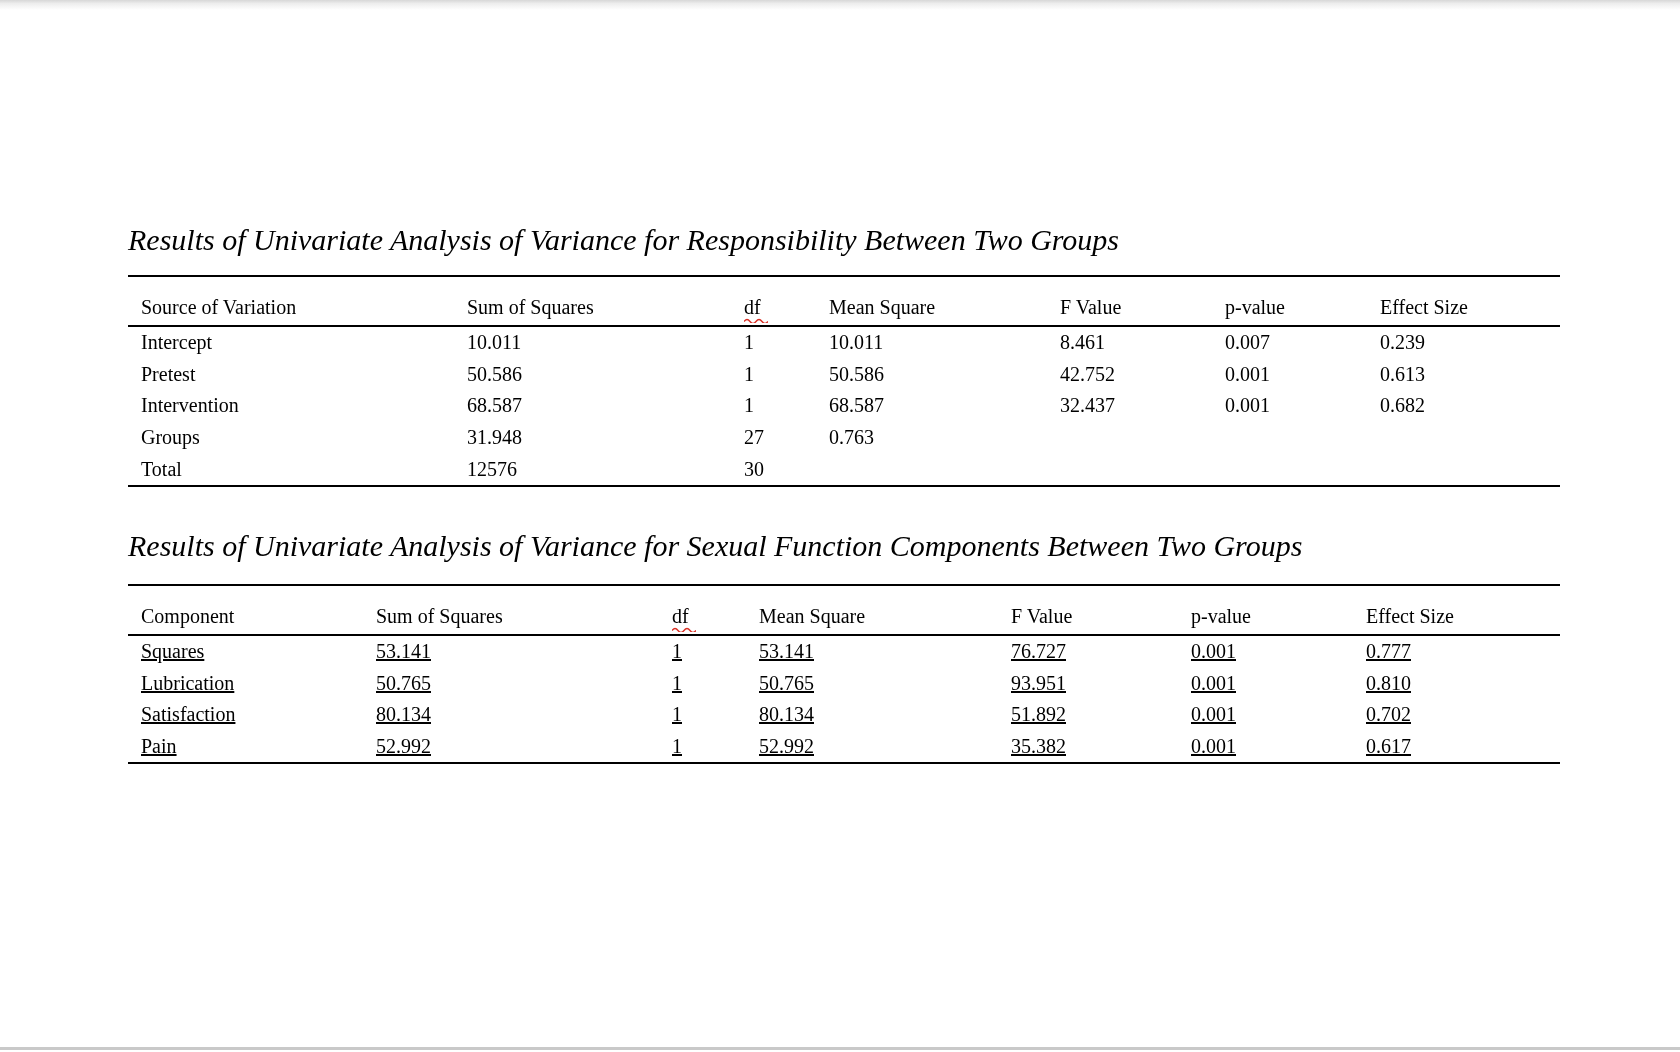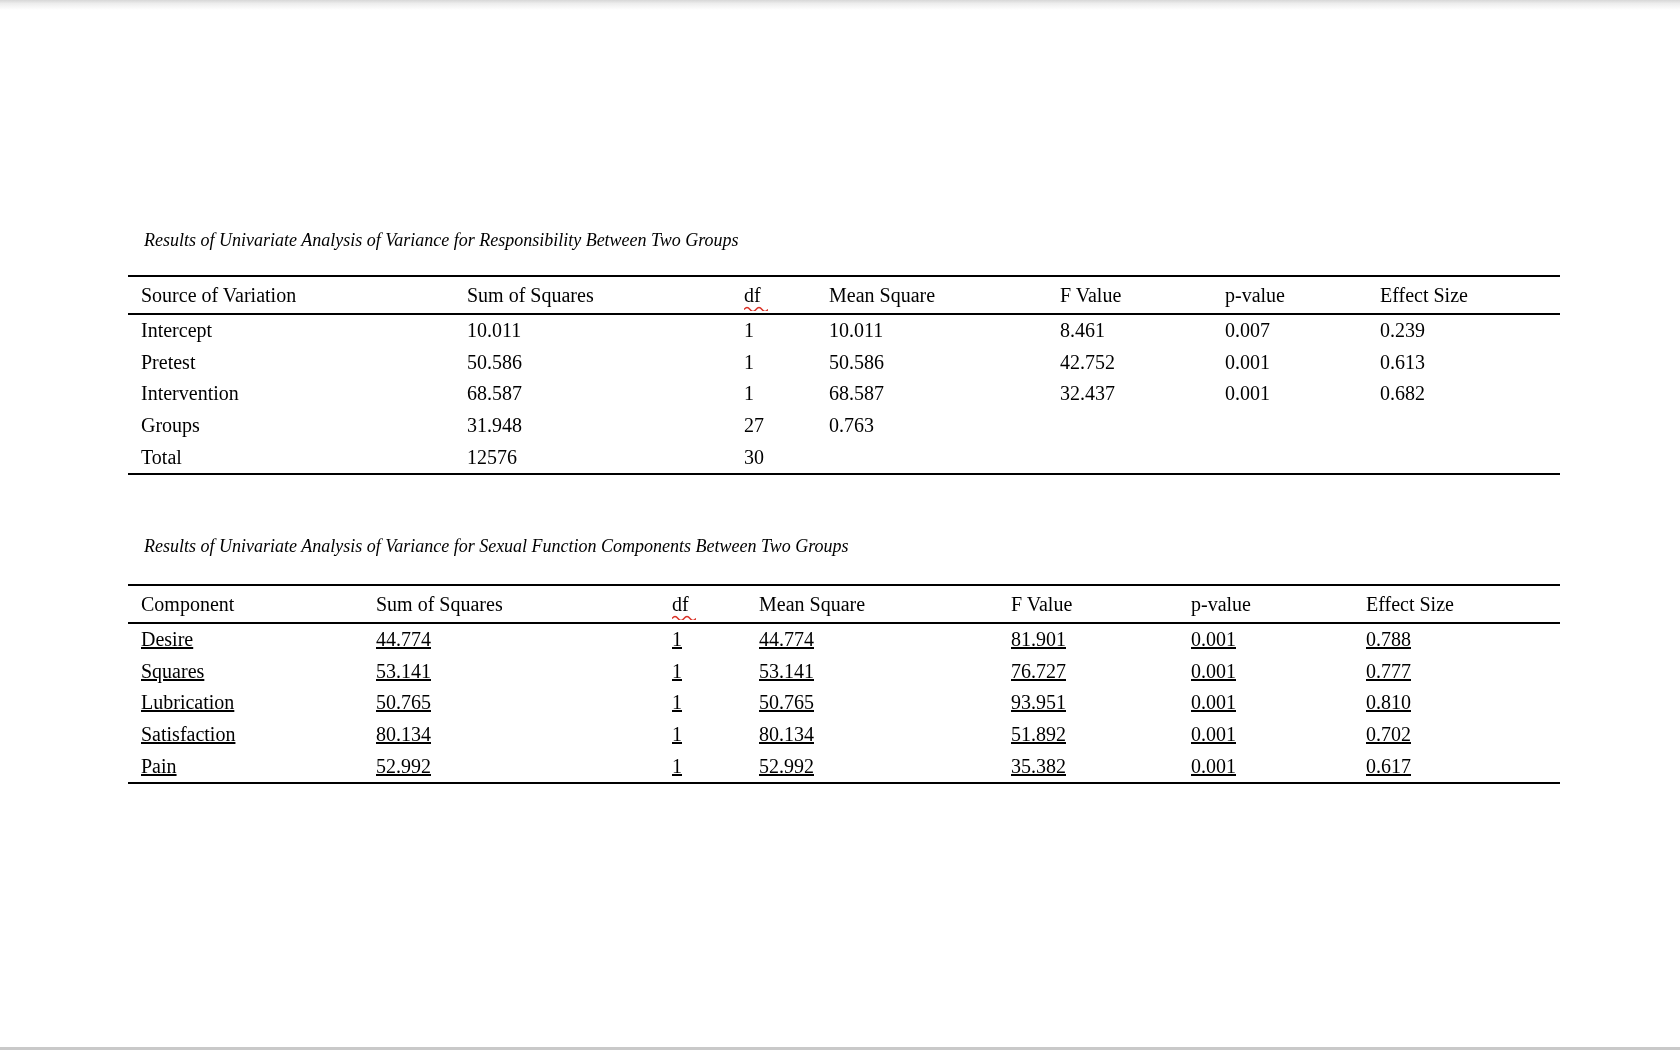--- a/index.html
+++ b/index.html
@@ -21,44 +21,43 @@
   .bottom-rule {
     position: absolute;
     left: 0; top: 1047px;
     width: 1680px; height: 3px;
     background: #c9c9c9;
   }
   .doc-title {
     position: absolute;
     left: 128px;
     font-style: italic;
-    font-size: 18px;
+    font-size: 30px;
     line-height: 26px;
     white-space: nowrap;
-    margin-left: 16px;
   }
   #title-0 { top: 227px; }
   #title-1 { top: 533px; }
   .stat-table {
     position: absolute;
     left: 128px;
     width: 1432px;
     border-collapse: collapse;
     table-layout: fixed;
     border-top: 2px solid #000000;
     border-bottom: 2px solid #000000;
   }
   #table-0 { top: 275px; }
   #table-1 { top: 584px; text-decoration: underline; }
   .stat-table thead th {
     height: 36px;
     border-bottom: 2px solid #000000;
     font-weight: normal;
     text-align: left;
-    padding: 0 0 0 13px;
+    padding: 12px 0 0 13px;
     font-size: 20px;
     vertical-align: middle;
     white-space: nowrap;
     overflow: hidden;
   }
   .stat-table tbody td {
     height: 31.6px;
     padding: 0 0 0 13px;
     font-size: 20px;
     vertical-align: middle;
@@ -176,29 +175,20 @@
                 <path d="M0 3.5 Q3 -0.5 6 3.5 T12 3.5 T18 3.5 T24 3.5" fill="none" stroke="#d93025" stroke-width="1.3"></path>
               </svg></span></th>
           <th><span class="flagged-word"><span>Mean Square</span></span></th>
           <th><span class="flagged-word"><span>F Value</span></span></th>
           <th><span class="flagged-word"><span>p-value</span></span></th>
           <th><span class="flagged-word"><span>Effect Size</span></span></th>
         </tr>
       </thead>
       <tbody>
         <tr>
-          <td>Desire</td>
-          <td>44.774</td>
-          <td>1</td>
-          <td>44.774</td>
-          <td>81.901</td>
-          <td>0.001</td>
-          <td>0.788</td>
-        </tr>
-        <tr>
           <td>Squares</td>
           <td>53.141</td>
           <td>1</td>
           <td>53.141</td>
           <td>76.727</td>
           <td>0.001</td>
           <td>0.777</td>
         </tr>
         <tr>
           <td>Lubrication</td>

